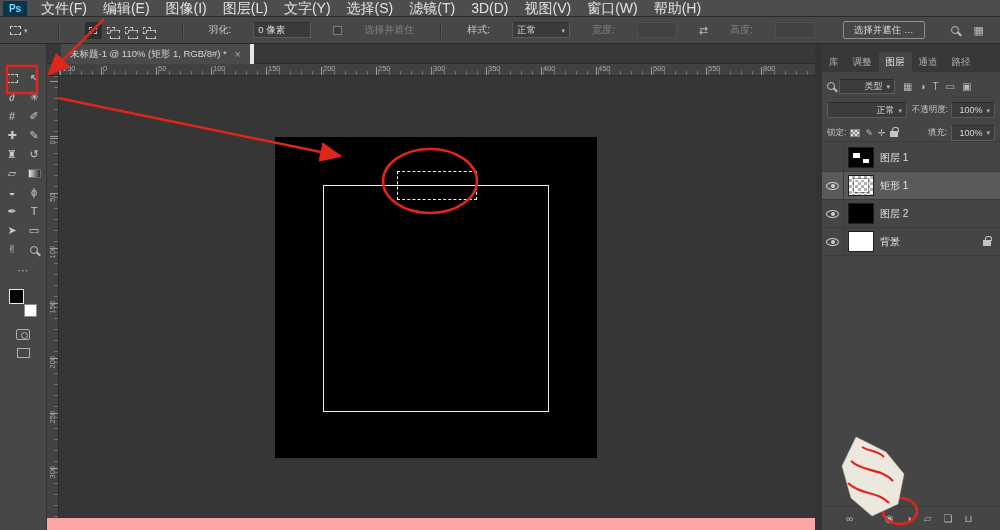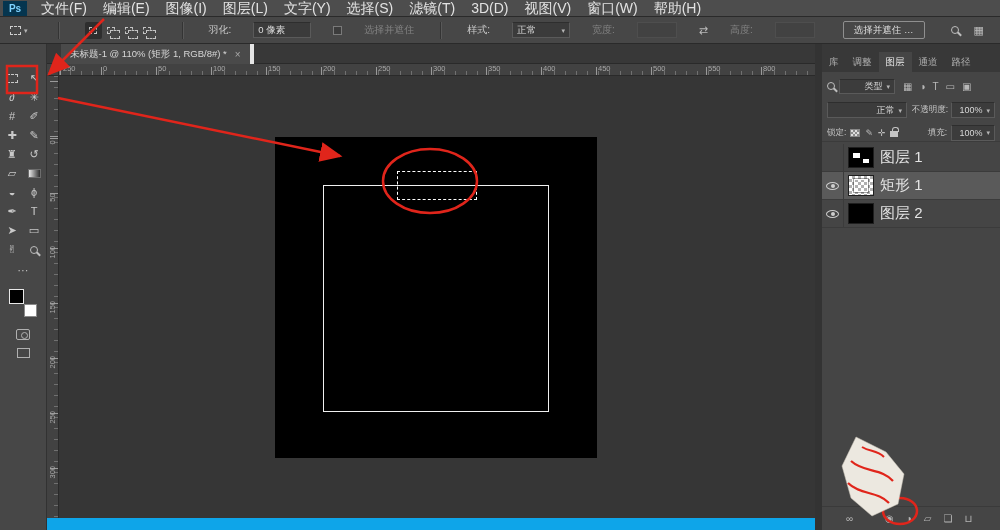--- a/index.html
+++ b/index.html
@@ -1,18 +1,18 @@
 <!DOCTYPE html>
 <html style="--red: #e0251b;"><head>
 <meta charset="utf-8">
 <style>
   :root{ --red:#e0251b; }
   *{box-sizing:border-box; margin:0; padding:0;}
   body{background:#1b1b1b; font-family:"Liberation Sans","DejaVu Sans",sans-serif;}
-  #root{position:relative; width:1000px; height:530px; background:#0ea5e9; overflow:hidden; color:#cccccc; font-size:10px;padding-left:38px;}
+  #root{position:relative; width:1000px; height:530px; background:#fca5a5; overflow:hidden; color:#cccccc; font-size:10px;padding-left:38px;}
 
   
   .menu-bar{position:absolute; left:0; top:0; width:1000px; height:17px; background:#4d4d4d; border-bottom:1px solid #2a2a2a; display:flex; align-items:center;}
   .ps-logo{width:24px; height:15px; margin:0 6px 0 3px; background:#05354f; color:#7fd3ff; font-weight:bold; font-size:10px; display:flex; align-items:center; justify-content:center; flex:none;}
   .menu-items{display:flex; align-items:center; height:100%;}
   .menu-item{padding:0 8px; color:#e2e2e2; font-size:14px; line-height:17px; cursor:default;}
 
   
   .options-bar{position:absolute; left:0; top:17px; width:1000px; height:27px; background:#474747; border-bottom:1px solid #2a2a2a; display:flex; align-items:center; gap:22px; padding-left:6px;}
   .tool-preset{display:flex; align-items:center; gap:3px; padding:2px 4px;}
@@ -103,21 +103,21 @@
   .eye{width:13px; height:8px; border:1px solid #cfcfcf; border-radius:50%; position:relative; display:block;}
   .eye::after{content:""; position:absolute; left:3.5px; top:1.5px; width:4px; height:4px; border-radius:50%; background:#cfcfcf;}
   .thumb{position:relative; width:26px; height:21px; margin:0 6px 0 4px; border:1px solid #1f1f1f; flex:none;}
   .thumb-pattern{background:#000; background-image:linear-gradient(#fff,#fff),linear-gradient(#fff,#fff); background-size:7px 5px,6px 4px; background-position:4px 5px,14px 11px; background-repeat:no-repeat;}
   .thumb-checker{background-color:#fff;
     background-image:linear-gradient(45deg,#b0b0b0 25%,transparent 25%,transparent 75%,#b0b0b0 75%),linear-gradient(45deg,#b0b0b0 25%,transparent 25%,transparent 75%,#b0b0b0 75%);
     background-size:6px 6px; background-position:0 0,3px 3px;}
   .thumb-checker::after{content:""; position:absolute; left:5px; right:5px; top:3px; bottom:3px; border:1px solid #fff; box-shadow:0 0 0 1px rgba(0,0,0,.35);}
   .thumb-black{background:#000;}
   .thumb-white{background:#fff;}
-  .layer-name{font-size:15px; color:#e3e3e3; white-space:nowrap;}
+  .layer-name{font-size:10px; color:#e3e3e3; white-space:nowrap;}
   .layer-lock{margin-left:auto; margin-right:9px;}
   .panel-bottom{position:absolute; left:0; right:0; bottom:0; height:24px; border-top:1px solid #3a3a3a; display:flex; align-items:center; gap:12px; padding-left:24px;}
   .pb-icon{font-size:10px; color:#b5b5b5; line-height:1;}
   .pb-icon[data-name="layer-style-icon"]{margin-top:40px;}
 
   
   .status-bar{position:absolute; left:47px; top:518px; width:768px; height:12px; background:#3f3f3f; border-top:1px solid #2a2a2a; display:flex; align-items:center; gap:14px; padding-left:12px; font-size:9px; color:#c5c5c5;}
   .status-expander{color:#b5b5b5;}
 
   
@@ -363,20 +363,28 @@
           </div>
           <div class="thumb thumb-checker" data-name="layer-thumbnail"></div>
           <span class="layer-name" data-name="layer-name">矩形 1</span>
         </div>
         <div class="layer-row" data-name="layer-row">
           <div class="eye-cell" data-name="layer-visibility-toggle">
             <span class="eye" data-name="eye-icon"></span>
           </div>
           <div class="thumb thumb-black" data-name="layer-thumbnail"></div>
           <span class="layer-name" data-name="layer-name">图层 2</span>
+        </div>
+        <div class="layer-row" data-name="layer-row">
+          <div class="eye-cell" data-name="layer-visibility-toggle">
+            <span class="eye" data-name="eye-icon"></span>
+          </div>
+          <div class="thumb thumb-white" data-name="layer-thumbnail"></div>
+          <span class="layer-name" data-name="layer-name">背景</span>
+          <span class="mini-lock layer-lock" data-name="layer-lock-icon"></span>
         </div>
       </div>
     <div class="panel-bottom" id="panel-bottom-icons" data-name="layers-panel-bottom-bar">
         <span class="pb-icon" data-name="link-layers-icon">∞</span>
         <span class="pb-icon" data-name="layer-style-icon">fx</span>
         <span class="pb-icon" data-name="add-layer-mask-icon">◉</span>
         <span class="pb-icon" data-name="new-adjustment-layer-icon">◑</span>
         <span class="pb-icon" data-name="new-group-icon">▱</span>
         <span class="pb-icon" data-name="new-layer-icon">❏</span>
         <span class="pb-icon" data-name="delete-layer-icon">⊔</span>

